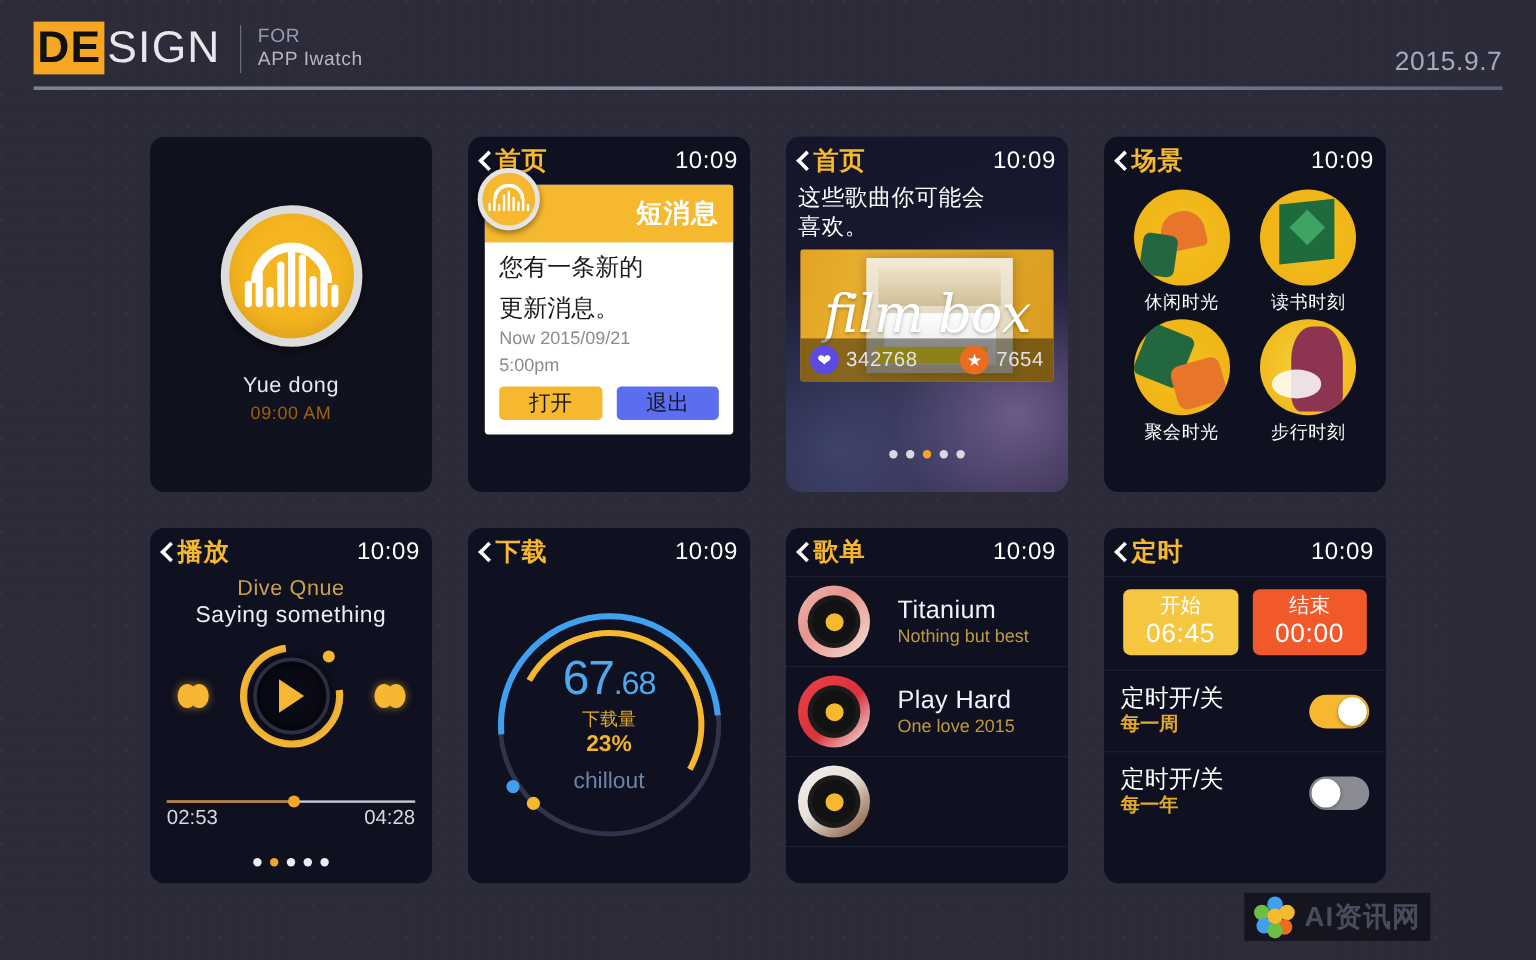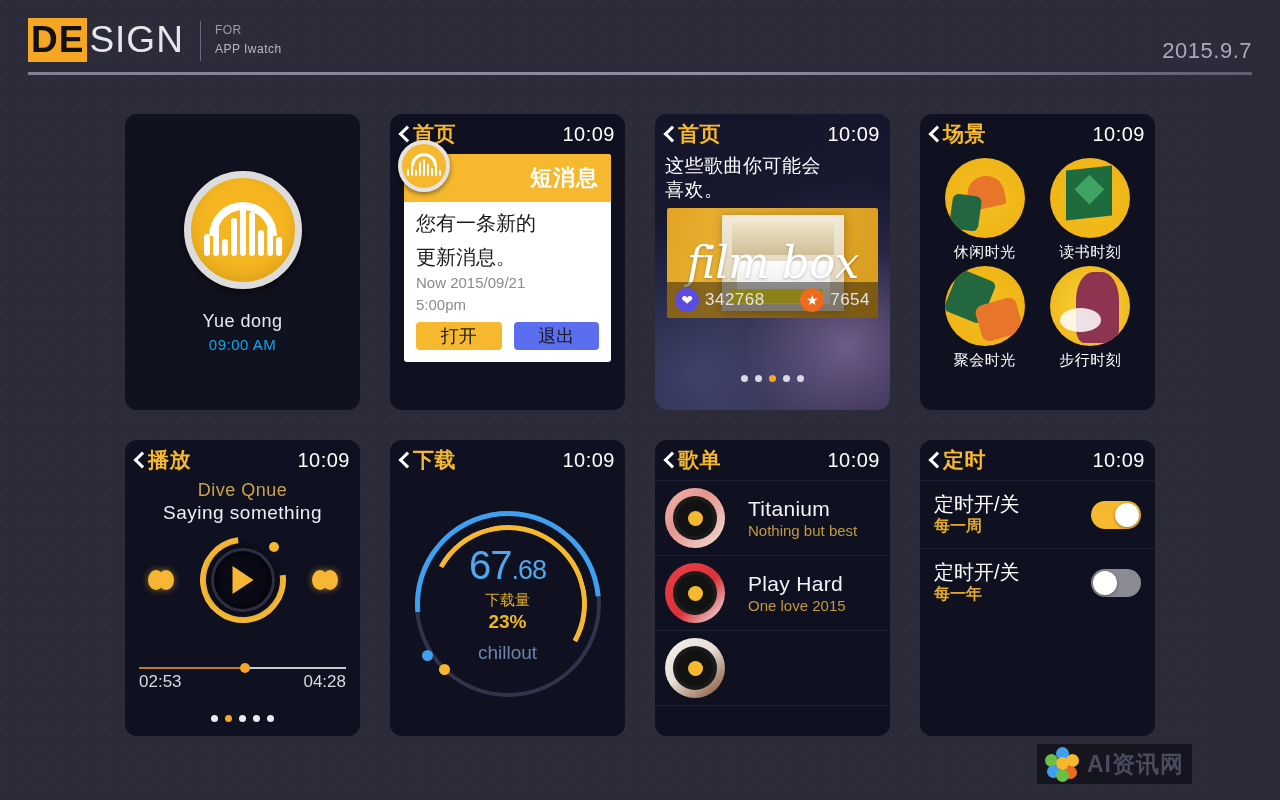--- a/index.html
+++ b/index.html
@@ -20,21 +20,21 @@
     background-position: 0 0, 6px 6px;
   }
 
   
   .header { position:absolute; left:0; top:0; width:1280px; height:90px; }
   .logo { position:absolute; left:28px; top:18px; display:flex; align-items:flex-start; }
   .logo-de { font-size:37px; font-weight:bold; letter-spacing:1px; color:#111; background:#F5A623; padding:0 3px; line-height:44px; }
   .logo-sign { font-size:37px; font-weight:300; letter-spacing:1px; color:#e6e6ec; line-height:44px; padding-left:2px; }
   .logo-sep { width:1px; height:40px; background:#6c6c80; margin:3px 14px 0 16px; }
   .logo-sub { padding-top:3px; line-height:19px; }
-  .logo-sub div { font-size:12px; color:#9a9aae; font-weight:300; letter-spacing:0.5px; }
+  .logo-sub div { font-size:16px; color:#9a9aae; font-weight:300; letter-spacing:0.5px; }
   .logo-sub .sub2 { color:#b6b6c6; }
   .hdr-date { position:absolute; right:28px; top:38px; font-size:22px; color:#a9a9bd; font-weight:300; letter-spacing:0.5px; }
   .hdr-rule { position:absolute; left:28px; top:72px; width:1224px; height:3px;
               background:linear-gradient(to right, #7f8091 0%, #8e8fa1 55%, #5d5e72 100%); }
 
   
   .grid { position:absolute; left:125px; top:114px; width:1036px; display:flex; flex-wrap:wrap; gap:30px 30px; }
   .watch { width:235px; height:296px; background:#0f1020; border-radius:12px; overflow:hidden; position:relative; }
 
   .statusbar { height:40px; display:flex; align-items:center; padding:0 10px 0 8px; }
@@ -47,21 +47,21 @@
   
   .splash { width:100%; height:100%; display:flex; flex-direction:column; align-items:center; justify-content:center; background:#11121f; }
   .splash-circle { width:118px; height:118px; border-radius:50%; background:#F5B520;
     border:7px solid #dcdcdc; box-shadow:0 3px 9px rgba(0,0,0,.6), inset 0 -6px 14px rgba(0,0,0,.1);
     display:flex; align-items:flex-end; justify-content:center; position:relative; }
   .eq { display:flex; align-items:flex-end; gap:3px; height:52px; margin-bottom:26px; }
   .eq i { display:block; width:6px; background:#fff; border-radius:3px; }
   .arc { position:absolute; left:50%; top:24px; transform:translateX(-50%); width:68px; height:34px;
     border:8px solid #fff; border-bottom:none; border-radius:40px 40px 0 0; }
   .splash-name { margin-top:22px; font-size:18px; color:#e9e9f1; font-weight:300; letter-spacing:0.5px; }
-  .splash-time { margin-top:4px; font-size:15px; color:#0ea5e9; letter-spacing:0.5px; }
+  .splash-time { margin-top:4px; font-size:15px; color:#a16207; letter-spacing:0.5px; }
 
   
   .msg-body { position:relative; padding:0 14px; }
   .msg-card { background:#ffffff; border-radius:3px; overflow:hidden; }
   .msg-head { background:#F5B82E; height:48px; display:flex; align-items:center; justify-content:flex-end; padding-right:12px; }
   .msg-head-title { font-size:22px; color:#ffffff; font-weight:bold; letter-spacing:1px; }
   .msg-badge { position:absolute; left:8px; top:-14px; width:52px; height:52px; border-radius:50%;
     background:#F5B82E; border:4px solid #e4e4e4; display:flex; align-items:flex-end; justify-content:center; box-shadow:0 2px 5px rgba(0,0,0,.45); }
   .msg-badge .eq { height:17px; gap:1.5px; margin-bottom:12px; }
   .msg-badge .eq i { width:2.5px; }
@@ -462,20 +462,32 @@
       </div>
     </div>
 
     <div class="watch">
       <div class="statusbar">
         <span class="back-chevron"></span>
         <span class="sb-title">定时</span>
         <span class="sb-time">10:09</span>
       </div>
       <div class="tm-sect">
+        <div class="tm-btns">
+          <div class="tm-btn tm-start">
+            <div class="lb">开始</div>
+            <div class="tv">06:45</div>
+          </div>
+          <div class="tm-btn tm-end">
+            <div class="lb">结束</div>
+            <div class="tv">00:00</div>
+          </div>
+        </div>
+      </div>
+      <div class="tm-sect">
         <div class="tm-row">
           <span class="tm-labels">
             <div class="l1">定时开/关</div>
             <div class="l2">每一周</div>
           </span>
           <span class="toggle tg-on">
               <span class="tnob"></span>
             </span>
         </div>
       </div>

